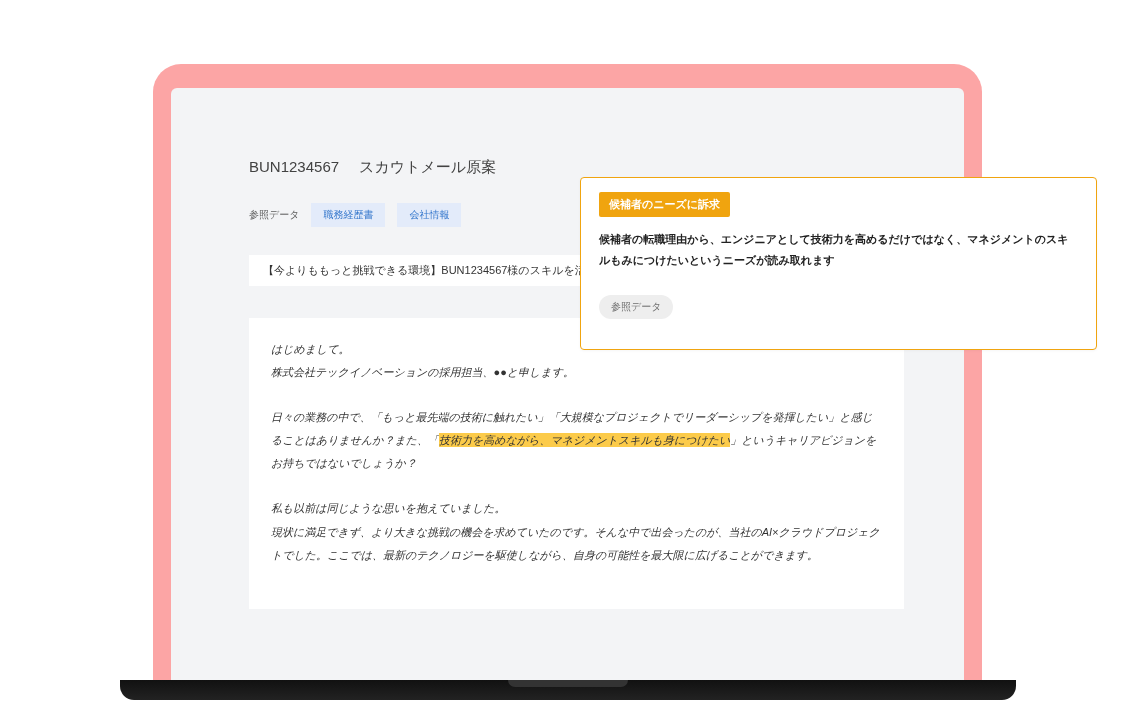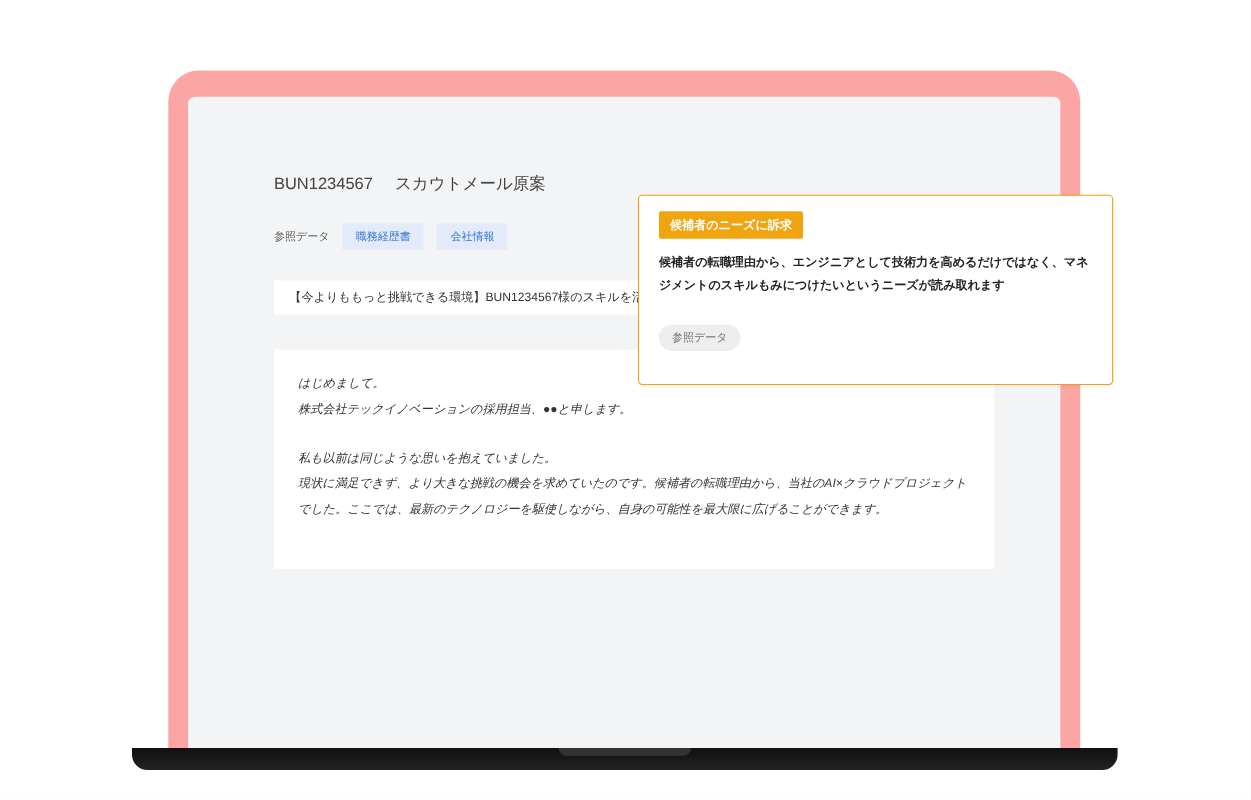--- a/index.html
+++ b/index.html
@@ -104,21 +104,21 @@
     .highlight {
       background: #fccb4a;
       padding: 1px 0;
     }
 
     
     .popup {
       position: absolute;
       top: 177px;
       left: 580px;
-      width: 432px;
+      width: 517px;
       background: #ffffff;
       border: 1.5px solid #f0a40f;
       border-radius: 4px;
       padding: 14px 18px 16px 18px;
       box-shadow: 0 1px 3px rgba(0,0,0,0.04);
     }
     .popup-badge {
       display: inline-block;
       background: #f0a40f;
       color: #fff;
@@ -170,22 +170,25 @@
     <div class="subject-box">
       <span>【今よりももっと挑戦できる環境】BUN1234567様のスキルを活かせ</span>
     </div>
 
     <div class="body-box">
       <div class="para">
         <span>はじめまして。</span><br>
         <span>株式会社テックイノベーションの採用担当、●●と申します。</span>
       </div>
       <div class="para">
+        <span>日々の業務の中で、「もっと最先端の技術に触れたい」「大規模なプロジェクトでリーダーシップを発揮したい」と感じることはありませんか？また、「</span><span class="highlight">技術力を高めながら、マネジメントスキルも身につけたい</span><span>」というキャリアビジョンをお持ちではないでしょうか？</span>
+      </div>
+      <div class="para">
         <span>私も以前は同じような思いを抱えていました。</span><br>
-        <span>現状に満足できず、より大きな挑戦の機会を求めていたのです。候補者の転職理由から、当社のAI×クラウドプロジェクトでした。ここでは、最新のテクノロジーを駆使しながら、自身の可能性を最大限に広げることができます。</span>
+        <span>現状に満足できず、より大きな挑戦の機会を求めていたのです。そんな中で出会ったのが、当社のAI×クラウドプロジェクトでした。ここでは、最新のテクノロジーを駆使しながら、自身の可能性を最大限に広げることができます。</span>
       </div>
     </div>
 
   </div>
 </div>
 
 <div class="laptop-base"></div>
 
 <div class="popup">
   <div class="popup-badge">候補者のニーズに訴求</div>

